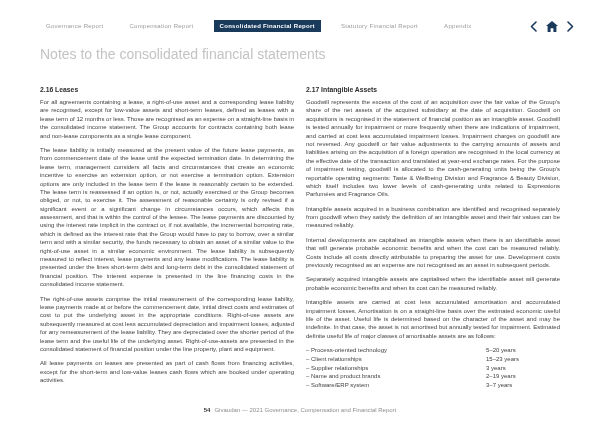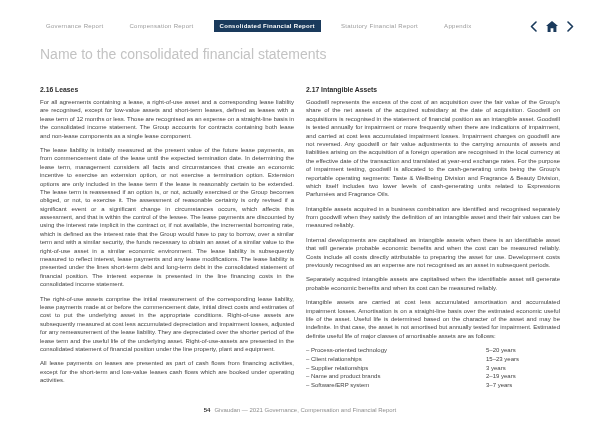--- a/index.html
+++ b/index.html
@@ -51,21 +51,21 @@
     </svg>
     <svg width="12" height="11" viewBox="0 0 12 11">
       <path d="M6 0 L12 5 L10.4 5 L10.4 11 L7.4 11 L7.4 7.2 L4.6 7.2 L4.6 11 L1.6 11 L1.6 5 L0 5 Z" fill="#1a3a5c"></path>
     </svg>
     <svg width="7" height="11" viewBox="0 0 7 11">
       <path d="M1 1 L5.5 5.5 L1 10" fill="none" stroke="#1a3a5c" stroke-width="1.6" stroke-linecap="round" stroke-linejoin="round"></path>
     </svg>
   </div>
 </div>
 
-<div class="page-title">Name to the consolidated financial statements</div>
+<div class="page-title">Notes to the consolidated financial statements</div>
 
 <div class="columns">
 
   <div class="col">
     <div class="sec-heading">2.16 Leases</div>
     <p class="para">For all agreements containing a lease, a right-of-use asset and a corresponding lease liability are recognised, except for low-value assets and short-term leases, defined as leases with a lease term of 12 months or less. Those are recognised as an expense on a straight-line basis in the consolidated income statement. The Group accounts for contracts containing both lease and non-lease components as a single lease component.</p>
     <p class="para">The lease liability is initially measured at the present value of the future lease payments, as from commencement date of the lease until the expected termination date. In determining the lease term, management considers all facts and circumstances that create an economic incentive to exercise an extension option, or not exercise a termination option. Extension options are only included in the lease term if the lease is reasonably certain to be extended. The lease term is reassessed if an option is, or not, actually exercised or the Group becomes obliged, or not, to exercise it. The assessment of reasonable certainty is only revised if a significant event or a significant change in circumstances occurs, which affects this assessment, and that is within the control of the lessee. The lease payments are discounted by using the interest rate implicit in the contract or, if not available, the incremental borrowing rate, which is defined as the interest rate that the Group would have to pay to borrow, over a similar term and with a similar security, the funds necessary to obtain an asset of a similar value to the right-of-use asset in a similar economic environment. The lease liability is subsequently measured to reflect interest, lease payments and any lease modifications. The lease liability is presented under the lines short-term debt and long-term debt in the consolidated statement of financial position. The interest expense is presented in the line financing costs in the consolidated income statement.</p>
     <p class="para">The right-of-use assets comprise the initial measurement of the corresponding lease liability, lease payments made at or before the commencement date, initial direct costs and estimates of cost to put the underlying asset in the appropriate conditions. Right-of-use assets are subsequently measured at cost less accumulated depreciation and impairment losses, adjusted for any remeasurement of the lease liability. They are depreciated over the shorter period of the lease term and the useful life of the underlying asset. Right-of-use-assets are presented in the consolidated statement of financial position under the line property, plant and equipment.</p>
     <p class="para">All lease payments on leases are presented as part of cash flows from financing activities, except for the short-term and low-value leases cash flows which are booked under operating activities.</p>
   </div>

